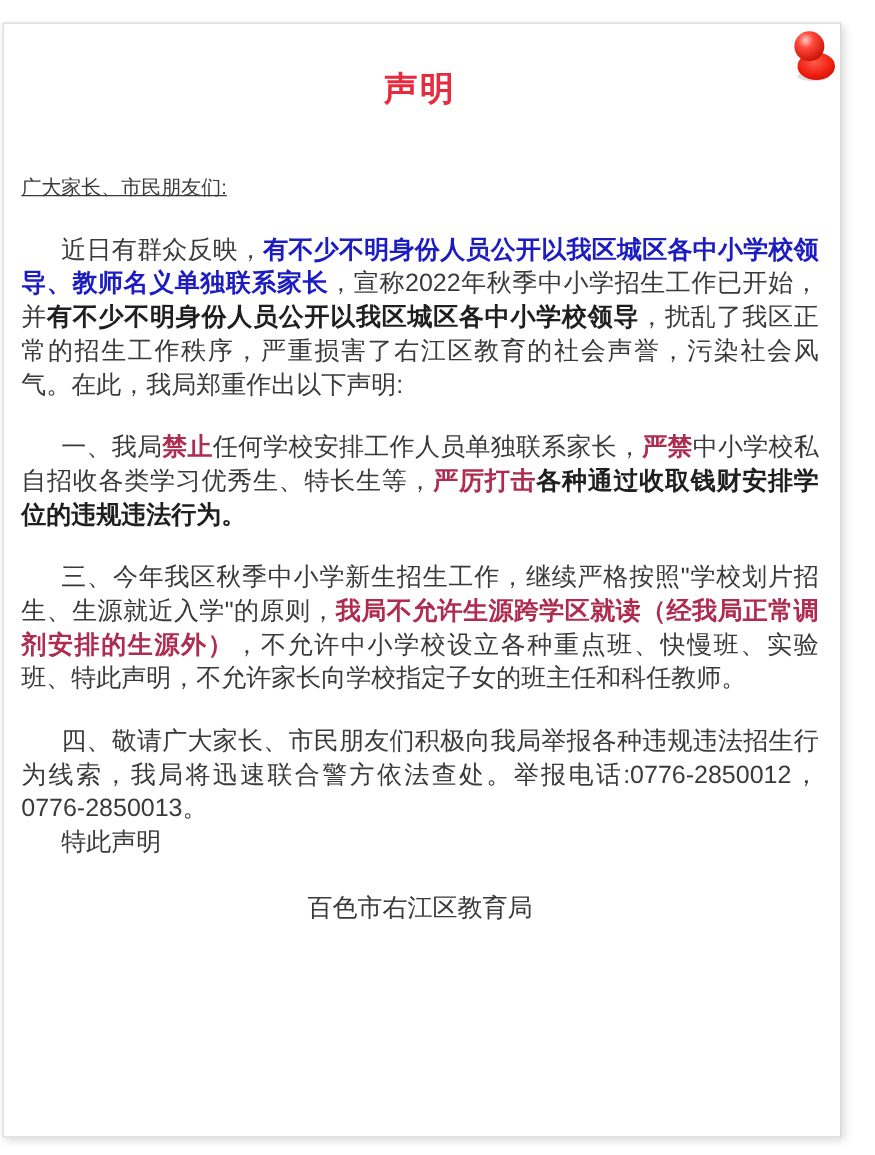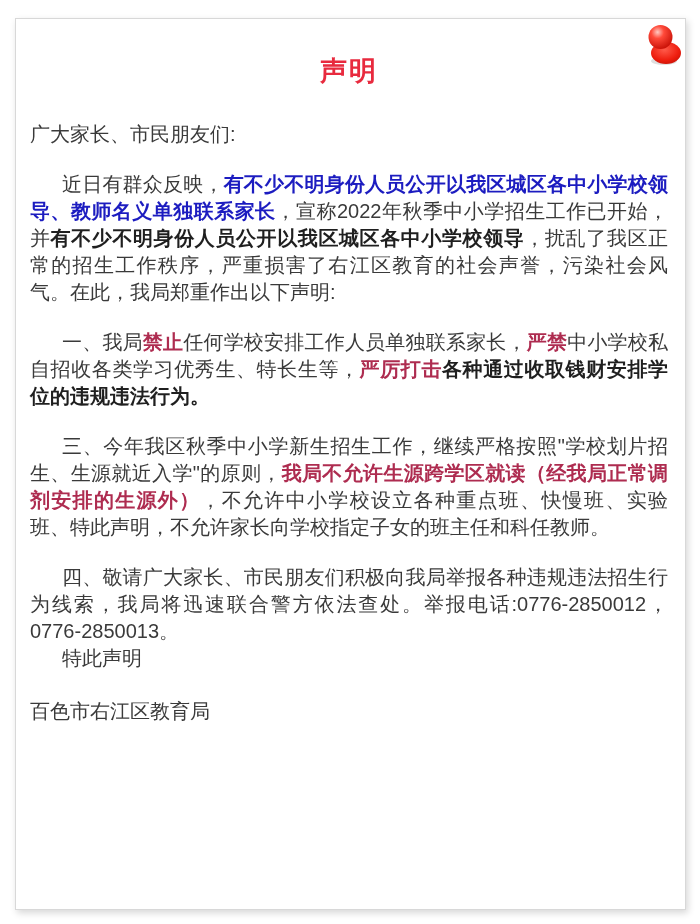--- a/index.html
+++ b/index.html
@@ -13,45 +13,46 @@
   *{box-sizing:border-box;margin:0;padding:0;}
   html,body{width:700px;height:924px;}
   body{
     position:relative;
     background:#ffffff;
     font-family:"Liberation Sans","DejaVu Sans",sans-serif;
     overflow:hidden;
   }
   .card{
     position:absolute;
-    left:15px;top:18px;
+    left:2px;top:18px;
     width:671px;height:892px;
     background:#ffffff;
     border:1px solid var(--card_border);
     box-shadow:2px 3px 7px rgba(0,0,0,0.16);
     padding:36px 17px 0 14px;
   }
   .pin{
     position:absolute;
     top:5px;right:2px;
     width:36px;height:42px;
   }
   .title{
     text-align:center;
     font-size:27px;
     line-height:32px;
     font-weight:bold;
     color:var(--title_red);
     letter-spacing:2px;
   }
   .salutation{
-    margin-top:34px;
-    font-size:20px;
+    margin-top:50px;
+    font-size:16px;
     line-height:27px;
     color:var(--body_text);
+    text-decoration:underline;
   }
   .para{
     margin-top:23px;
     font-size:20px;
     line-height:27px;
     text-indent:32px;
     text-align:justify;
     color:var(--body_text);
   }
   .seg-normal{color:var(--body_text);}
@@ -59,21 +60,21 @@
   .seg-bold-black{font-weight:bold;color:var(--bold_black);}
   .seg-bold-crimson{font-weight:bold;color:var(--emphasis_crimson);}
   .closing{
     font-size:20px;
     line-height:27px;
     text-indent:32px;
     color:var(--body_text);
   }
   .signature{
     margin-top:26px;
-    text-align:left;
+    text-align:center;
     font-size:20px;
     line-height:27px;
     color:var(--body_text);
   }
 </style>
 </head>
 <body>
 
 <div class="card">
 

